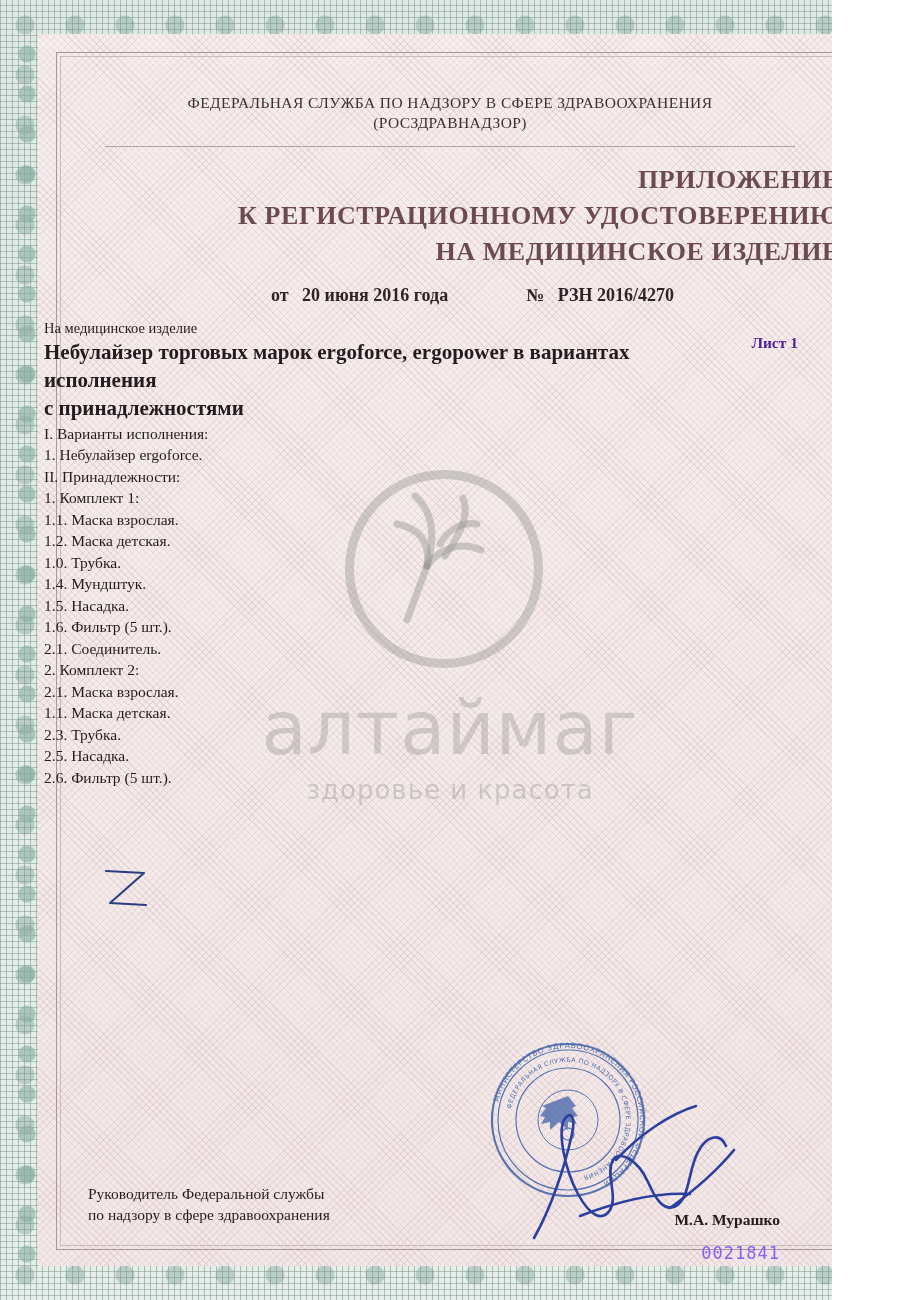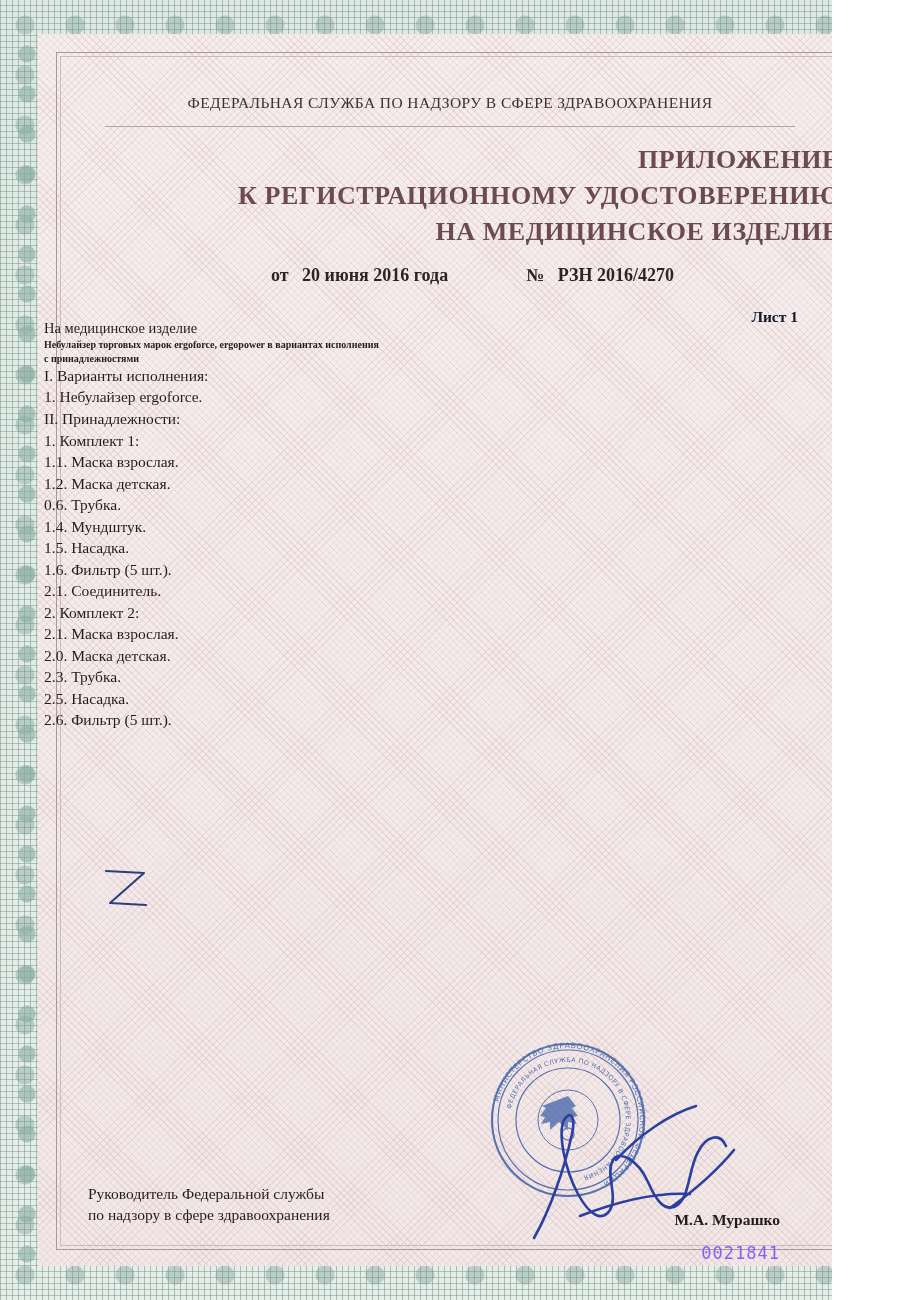--- a/index.html
+++ b/index.html
@@ -128,41 +128,41 @@
     align-items: baseline;
     gap: 78px;
     font-size: 18px;
     font-weight: bold;
     color: #2e2326;
   }
   .dateline .date-prefix { font-weight: bold; margin-left: 45px; }
   .dateline .no-sign { font-weight: bold; }
 
   .sheet {
-    margin-top: 22px;
+    margin-top: 28px;
     text-align: right;
     padding-right: 42px;
     font-size: 15.5px;
     font-weight: bold;
-    color: #0f172a;
+    color: #4c1d95;
   }
 
   .body {
     position: absolute;
     left: 44px;
     top: 318px;
     width: 680px;
     font-size: 15.5px;
     color: #231b1e;
     line-height: 1.39;
   }
   .body .lead { font-size: 14.5px; }
   .body .device-name {
     font-weight: bold;
-    font-size: 10px;
+    font-size: 21px;
     line-height: 1.34;
   }
   .body ul { list-style: none; margin: 0; padding: 0; }
   .body li { white-space: nowrap; }
 
   
   .watermark {
     position: absolute;
     left: 0; top: 430px;
     width: 900px;
@@ -274,20 +274,21 @@
   <div class="edge-ornament edge-right"></div>
   <div class="border-inner-mask"></div>
   <div class="guilloche-field"></div>
   <div class="frame-line"></div>
   <div class="frame-line2"></div>
 
   <div class="content">
 
     <div class="agency">
       <span>ФЕДЕРАЛЬНАЯ СЛУЖБА ПО НАДЗОРУ В СФЕРЕ ЗДРАВООХРАНЕНИЯ</span>
+      <span class="line2">(РОСЗДРАВНАДЗОР)</span>
     </div>
 
     <div class="rule"></div>
 
     <div class="title-block">
       <div class="title-1">ПРИЛОЖЕНИЕ</div>
       <div class="title-2">К РЕГИСТРАЦИОННОМУ УДОСТОВЕРЕНИЮ</div>
       <div class="title-3">НА МЕДИЦИНСКОЕ ИЗДЕЛИЕ</div>
     </div>
 
@@ -311,34 +312,49 @@
     <div class="lead">На медицинское изделие</div>
     <div class="device-name">Небулайзер торговых марок ergoforce, ergopower в вариантах исполнения</div>
     <div class="device-name">с принадлежностями</div>
     <ul>
       <li>I. Варианты исполнения:</li>
       <li>1. Небулайзер ergoforce.</li>
       <li>II. Принадлежности:</li>
       <li>1. Комплект 1:</li>
       <li>1.1. Маска взрослая.</li>
       <li>1.2. Маска детская.</li>
-      <li>0.6. Трубка.</li>
+      <li>1.0. Трубка.</li>
       <li>1.4. Мундштук.</li>
       <li>1.5. Насадка.</li>
       <li>1.6. Фильтр (5 шт.).</li>
       <li>2.1. Соединитель.</li>
       <li>2. Комплект 2:</li>
       <li>2.1. Маска взрослая.</li>
-      <li>2.0. Маска детская.</li>
+      <li>1.1. Маска детская.</li>
       <li>2.3. Трубка.</li>
       <li>2.5. Насадка.</li>
       <li>2.6. Фильтр (5 шт.).</li>
     </ul>
   </div>
 
+  <div class="watermark">
+    <div class="wm-logo"></div>
+    <svg class="wm-tree" viewBox="0 0 180 180">
+      <g stroke="rgba(150,150,150,0.45)" stroke-width="7" fill="none" stroke-linecap="round">
+        <path d="M62 150 L82 96"></path>
+        <path d="M82 96 C 86 70, 72 58, 52 54"></path>
+        <path d="M82 96 C 96 76, 118 72, 136 80"></path>
+        <path d="M82 96 C 92 62, 86 40, 70 26"></path>
+        <path d="M100 86 C 118 60, 124 44, 118 28"></path>
+        <path d="M95 74 C 104 58, 118 52, 132 54"></path>
+      </g>
+    </svg>
+    <div class="wm-text">алтаймаг</div>
+    <div class="wm-sub">здоровье и красота</div>
+  </div>
 
   <svg class="hand-mark" viewBox="0 0 60 46">
     <path d="M6 6 L44 8 L10 38 L46 40" fill="none" stroke="#2b3f80" stroke-width="2.1" stroke-linecap="round" stroke-linejoin="round"></path>
   </svg>
 
   <svg class="stamp" viewBox="0 0 180 180">
     <defs>
       <path id="arcOuter" d="M 90,90 m -72,0 a 72,72 0 1,1 144,0 a 72,72 0 1,1 -144,0"></path>
       <path id="arcInner" d="M 90,90 m -58,0 a 58,58 0 1,1 116,0 a 58,58 0 1,1 -116,0"></path>
     </defs>

